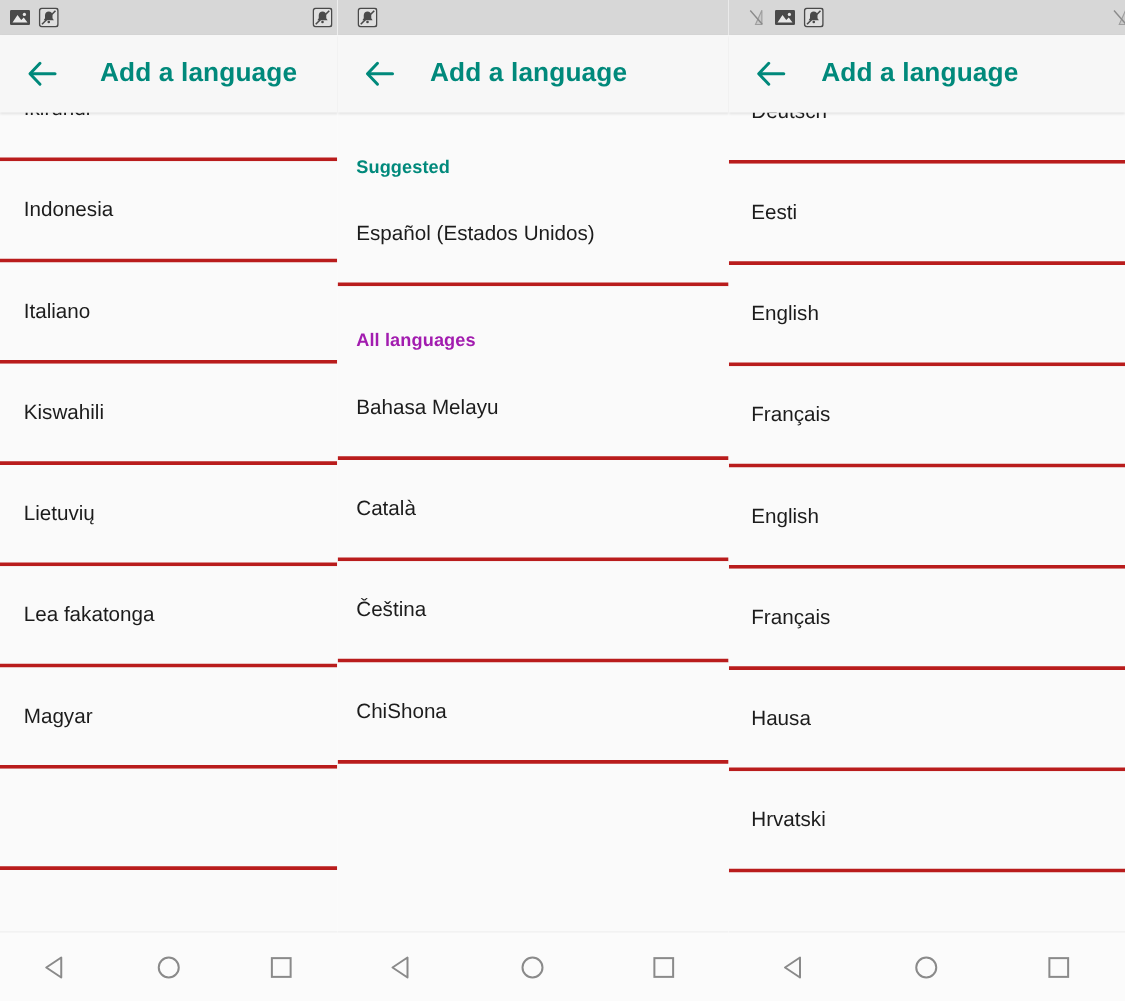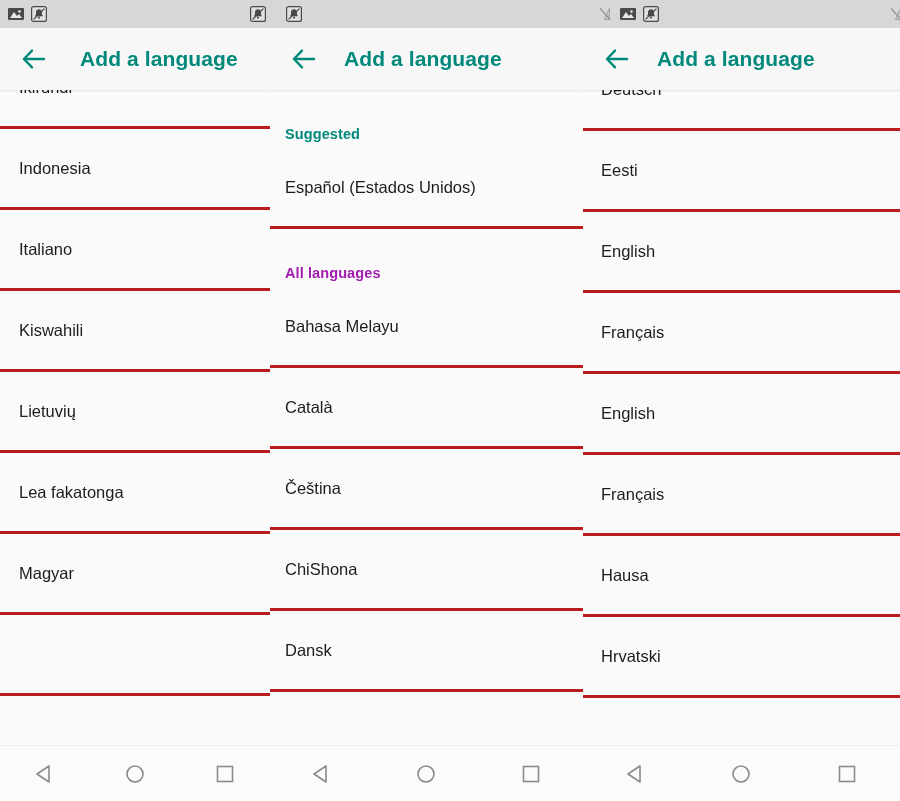--- a/index.html
+++ b/index.html
@@ -315,23 +315,20 @@
           </div>
         <div class="row">
             <span class="row-label">Català</span>
           </div>
         <div class="row">
             <span class="row-label">Čeština</span>
           </div>
         <div class="row">
             <span class="row-label">ChiShona</span>
           </div>
-        <div class="row">
-            <span class="row-label">Dansk</span>
-          </div>
 
       </div>
     </div>
 
     <div class="navbar">
       <div class="nav-key">
         <span>
           <svg width="26" height="26" viewBox="0 0 26 26">
               <polygon points="17,5 17,21 5,13" fill="none" stroke="#8a8a8a" stroke-width="1.6" stroke-linejoin="round"></polygon>
             </svg>

